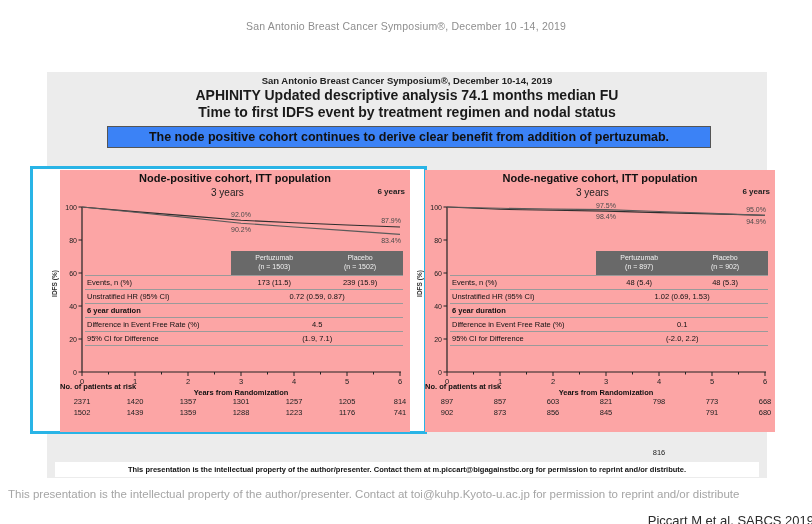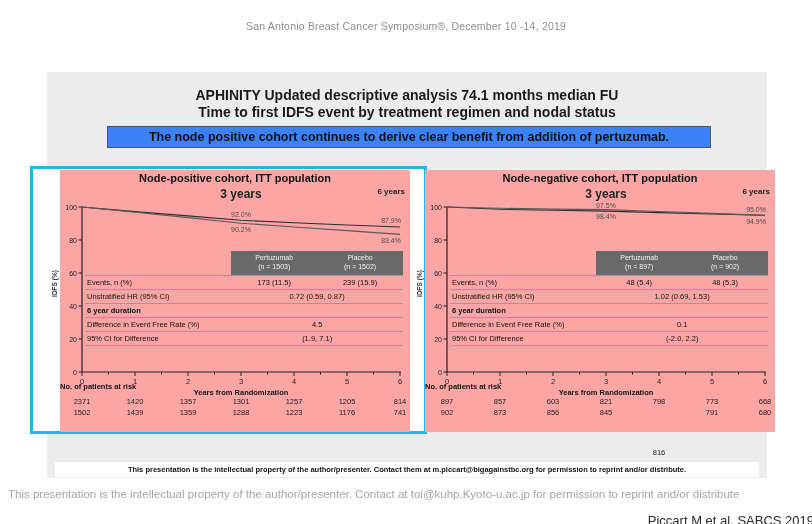--- a/index.html
+++ b/index.html
@@ -24,22 +24,22 @@
 
   .highlight-box{position:absolute;left:30px;top:166px;width:397px;height:268px;
     border:3px solid #29b4e6;background:#fff;box-sizing:border-box;}
 
   .chart-panel{position:absolute;width:350px;height:262px;background:#fca5a5;}
   #panel0{left:60px;top:170px;}
   #panel1{left:425px;top:170px;}
 
   .chart-title{position:absolute;left:0;top:2px;width:100%;text-align:center;
     font-size:11px;font-weight:bold;color:#111;}
-  .period-3{position:absolute;left:151px;top:17px;width:60px;text-align:center;
-    font-size:12px;font-weight:bold;color:#222;}
+  .period-3{position:absolute;left:151px;top:17px;width:60px;text-align:left;
+    font-size:10px;font-weight:normal;color:#222;}
   .period-6{position:absolute;left:300px;top:17px;width:45px;text-align:right;
     font-size:8px;font-weight:bold;color:#222;}
   .km-svg{position:absolute;left:0;top:27px;width:350px;height:195px;}
   .y-axis-label{position:absolute;left:-26px;top:110px;width:40px;text-align:center;
     font-size:6.5px;font-weight:bold;color:#333;transform:rotate(-90deg);}
 
   .stats-table{position:absolute;left:25px;top:81px;width:318px;border-collapse:collapse;
     font-size:7.5px;color:#111;}
   .stats-table td{padding:1.5px 2px;height:10px;}
   .stats-table .hdr-cell{background:#696969;color:#f2f2f2;text-align:center;
@@ -64,20 +64,21 @@
     text-align:center;font-size:7.5px;font-weight:bold;color:#111;padding:3px 0;}
 </style>
 </head>
 <body>
 
 <div id="canvas">
 
   <div class="top-caption">San Antonio Breast Cancer Symposium®, December 10 -14, 2019</div>
 
   <div class="slide">
+    <div class="sym-line">San Antonio Breast Cancer Symposium®, December 10-14, 2019</div>
     <div class="slide-title1">APHINITY Updated descriptive analysis 74.1 months median FU</div>
     <div class="slide-title2">Time to first IDFS event by treatment regimen and nodal status</div>
     <div class="callout">The node positive cohort continues to derive clear benefit from addition of pertuzumab.</div>
     <div class="credit">Piccart M et al. SABCS 2019</div>
     <div class="slide-footer">This presentation is the intellectual property of the author/presenter. Contact them at m.piccart@bigagainstbc.org for permission to reprint and/or distribute.</div>
   </div>
 
   <div class="highlight-box"></div>
 
   <div class="chart-panel" id="panel0">

